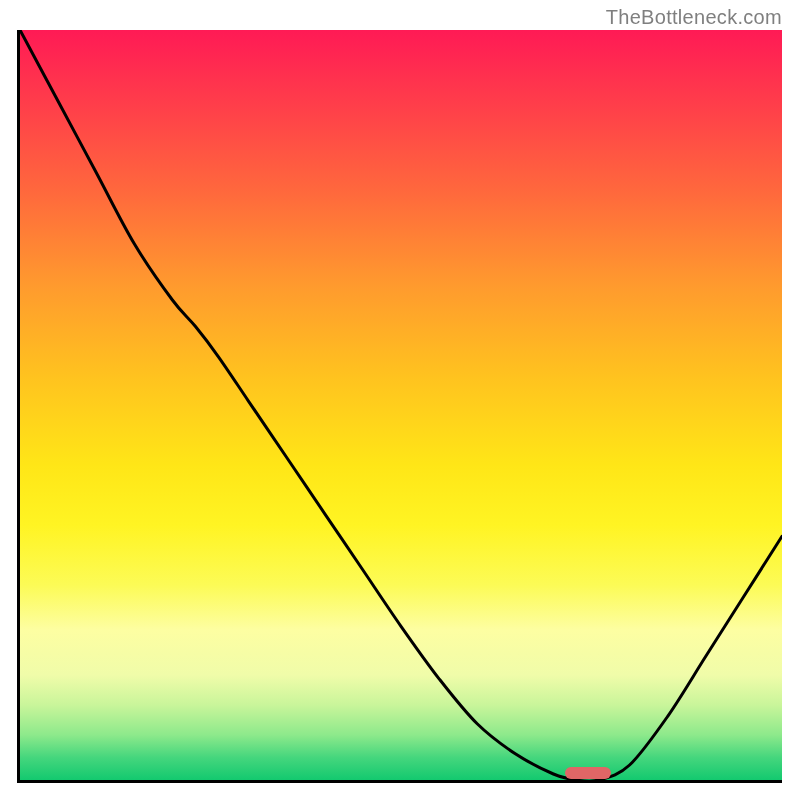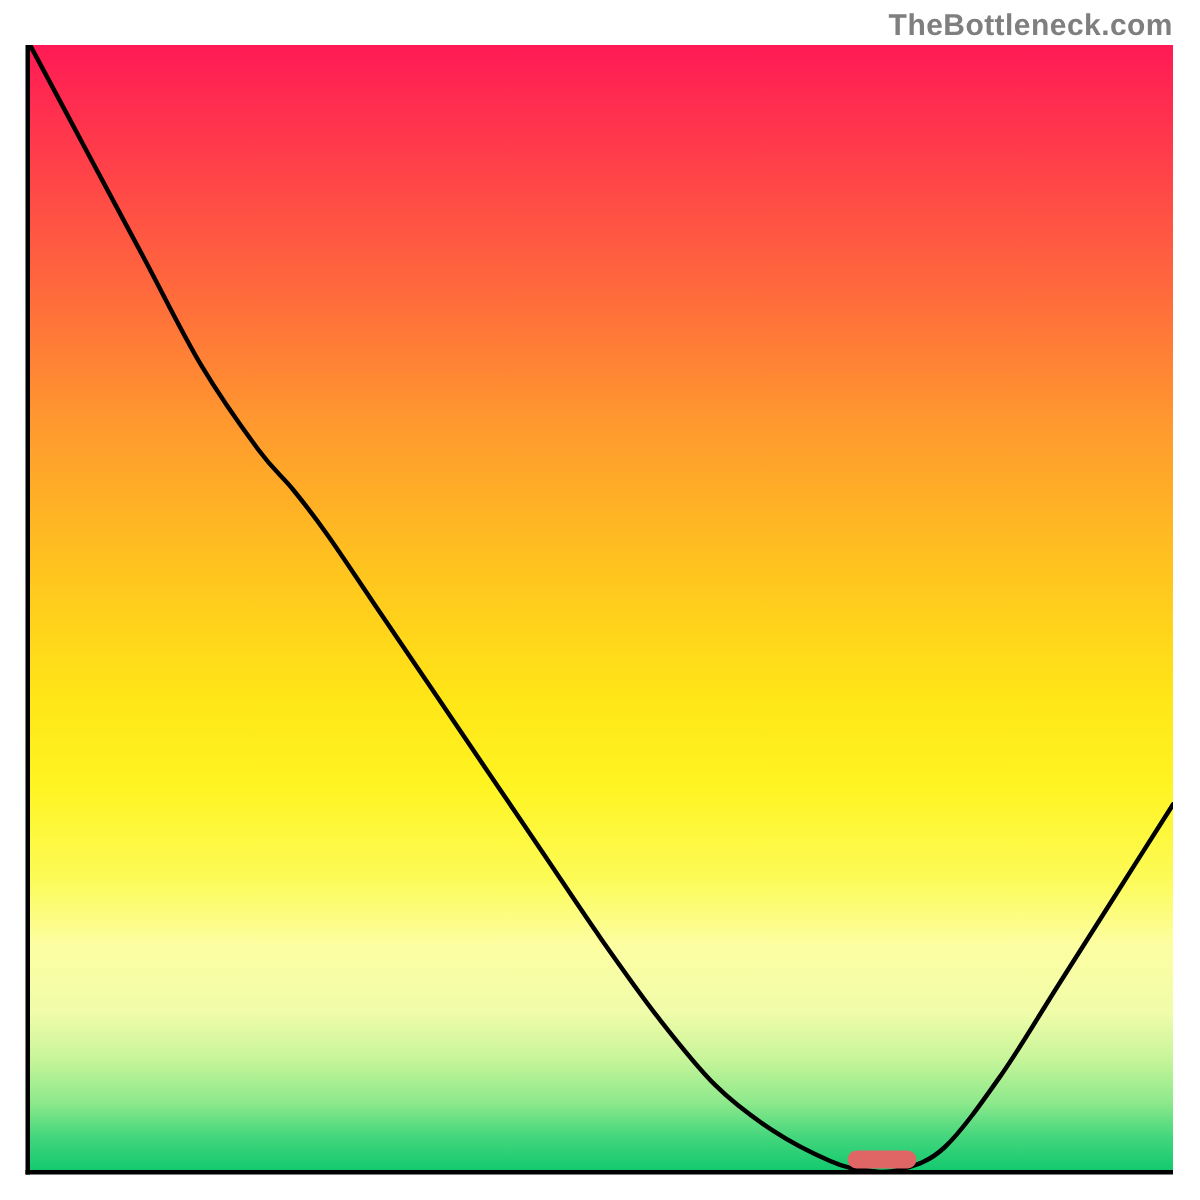--- a/index.html
+++ b/index.html
@@ -14,21 +14,21 @@
       #ffe617 58%,
       #fff423 66%,
       #fcfb56 74%,
       #fdfea2 80%,
       #f0fca9 86%,
       #c9f59a 90%,
       #8de98b 94%,
       #45d67d 97%,
       #13c96f 100%)}
   svg.curve{position:absolute;left:20px;top:30px;width:762px;height:750px}
-  .watermark{position:absolute;right:18px;top:6px;color:#7f7f7f;font-size:20px;font-weight:700;letter-spacing:.3px}
+  .watermark{position:absolute;right:18px;top:6px;color:#7f7f7f;font-size:20px;font-weight:400;letter-spacing:.3px}
   .marker{position:absolute;background:#e06666;border-radius:6px}
 </style>
 </head>
 <body>
 
 <div class="gradient"></div>
 
 <svg class="curve" viewBox="0 0 762 750" preserveAspectRatio="none">
   <path id="curve-path" fill="none" stroke="#000" stroke-width="3" stroke-linecap="round" stroke-linejoin="round" d="M0.0,0.0 C6.4,11.9 25.4,47.5 38.1,71.3 C50.8,95.0 63.5,118.8 76.2,142.5 C88.9,166.3 101.6,192.5 114.3,213.8 C127.0,235.0 142.2,256.3 152.4,270.0 C162.6,283.8 167.6,286.9 175.3,296.3 C182.9,305.6 189.2,313.8 198.1,326.3 C207.0,338.8 217.2,354.4 228.6,371.3 C240.0,388.1 254.0,408.8 266.7,427.5 C279.4,446.3 292.1,465.0 304.8,483.8 C317.5,502.5 330.2,521.3 342.9,540.0 C355.6,558.8 368.3,578.1 381.0,596.3 C393.7,614.4 406.4,632.5 419.1,648.8 C431.8,665.0 444.5,681.3 457.2,693.8 C469.9,706.3 482.6,715.4 495.3,723.8 C508.0,732.1 523.2,739.6 533.4,744.0 C543.6,748.4 548.6,749.0 556.3,750.0 C563.9,751.0 570.2,752.5 579.1,750.0 C588.0,747.5 598.2,745.6 609.6,735.0 C621.0,724.4 635.0,704.4 647.7,686.3 C660.4,668.1 673.1,646.3 685.8,626.3 C698.5,606.3 711.2,586.3 723.9,566.3 C736.6,546.3 755.6,516.3 762.0,506.3"></path>
 </svg>

